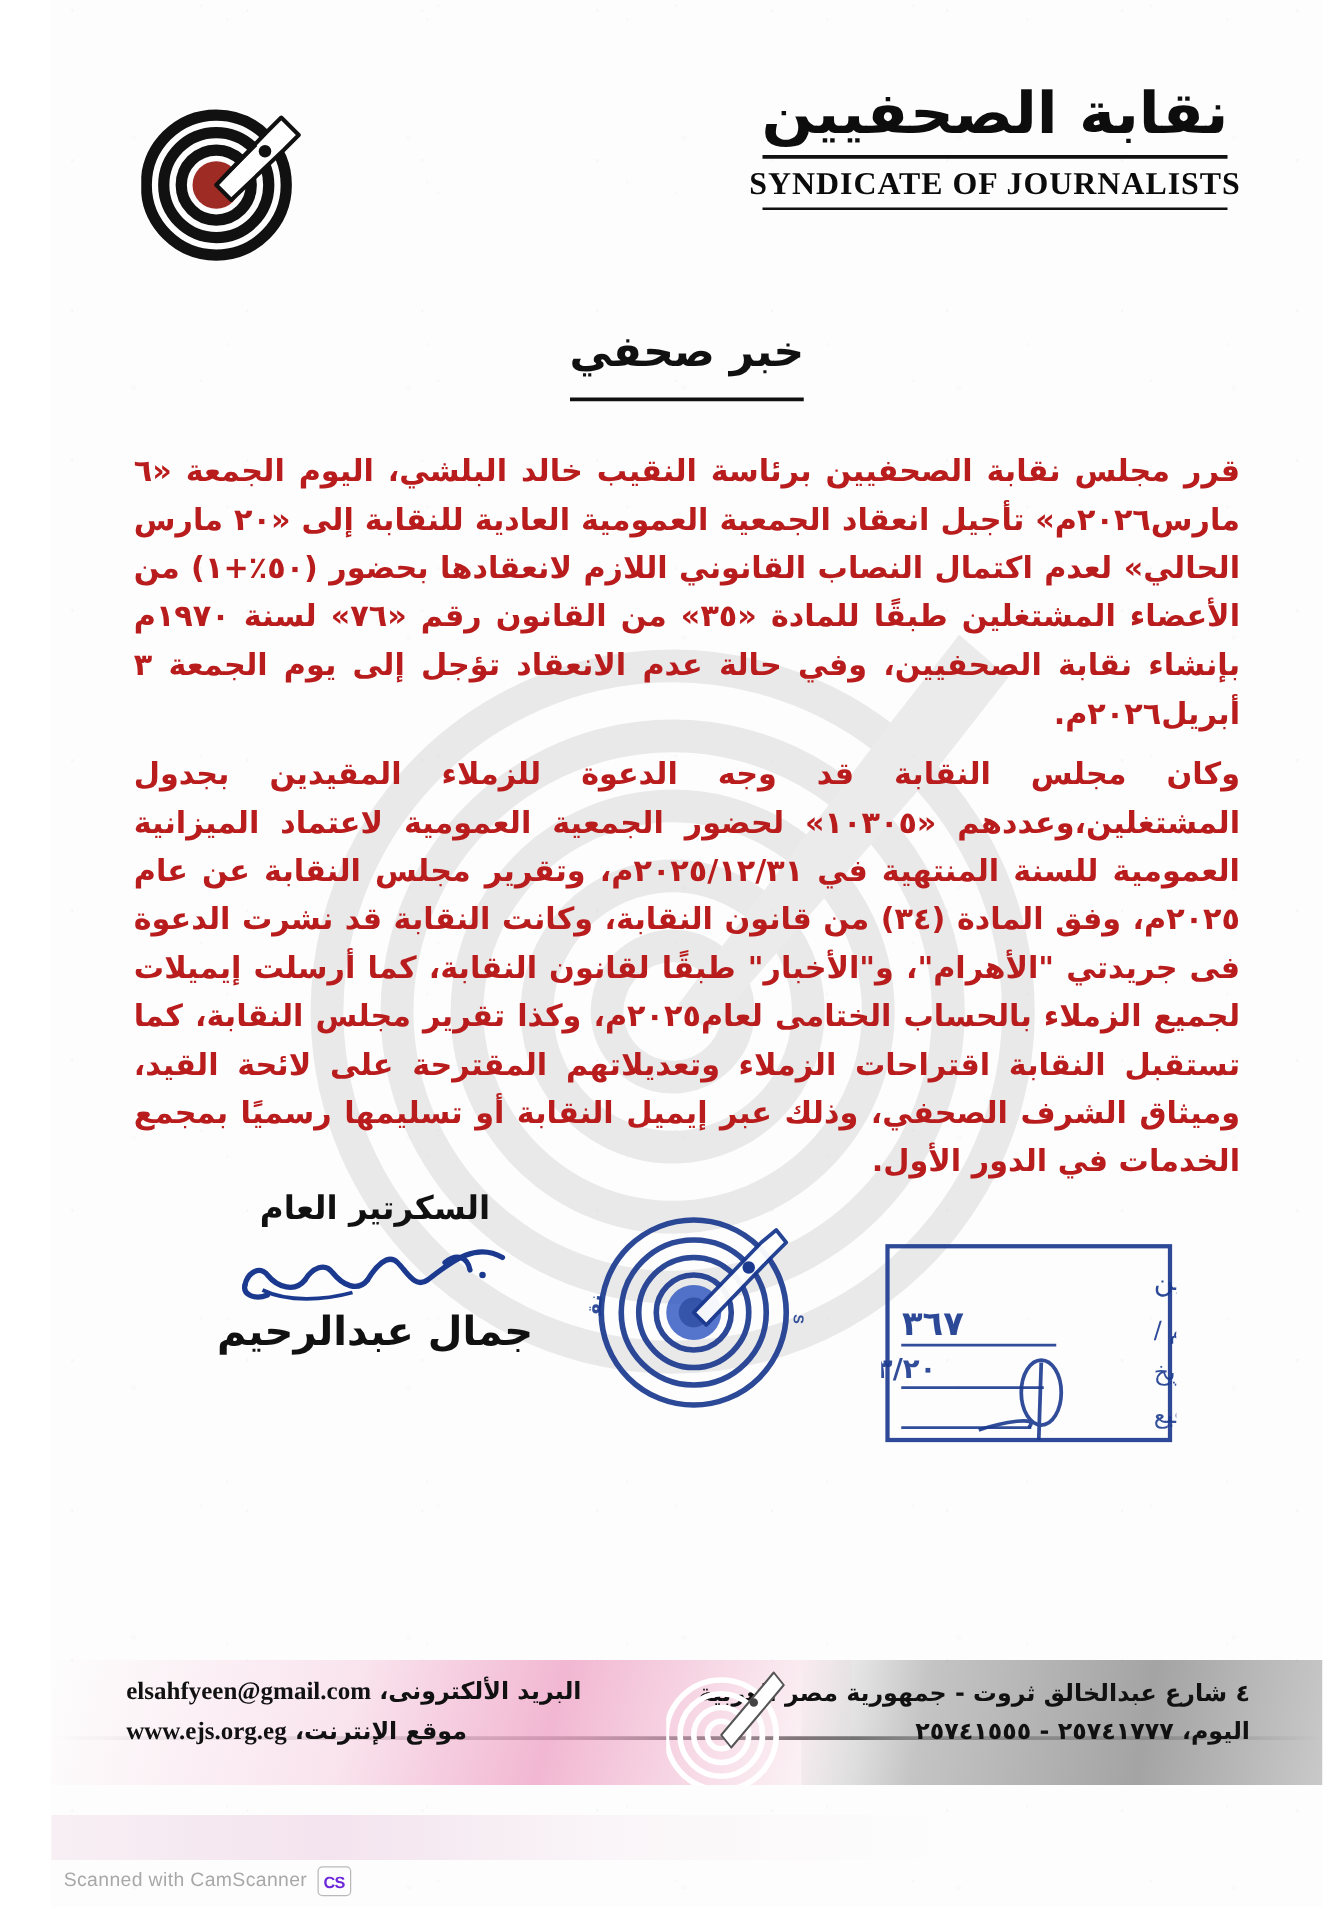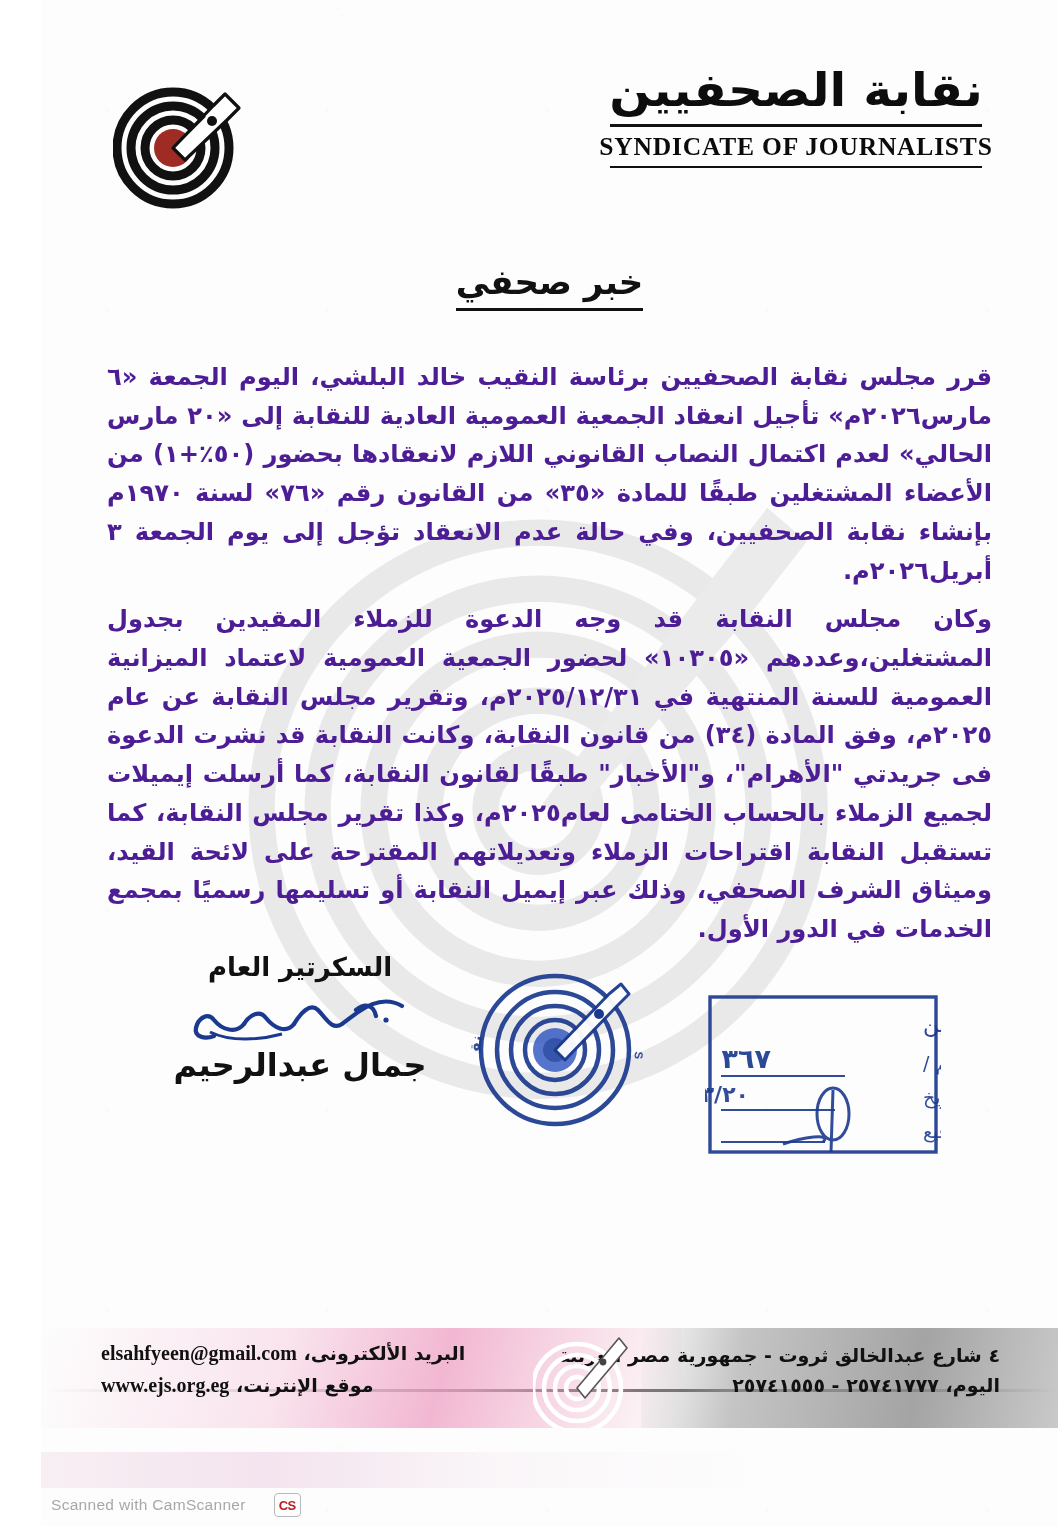--- a/index.html
+++ b/index.html
@@ -111,33 +111,33 @@
     left: 0; right: 0;
     text-align: center;
     z-index: 6;
     font-size: 34px;
     font-weight: bold;
     color: #111;
     font-family: "DejaVu Sans", sans-serif;
   }
   .doc-title span {
     border-bottom: 3px solid #111;
-    padding-bottom: 6px;
+    padding-bottom: 16px;
   }
 
   
   .body-text {
     position: absolute;
     top: 358px;
     right: 66px;
     left: 66px;
     z-index: 6;
     direction: rtl;
     text-align: justify;
-    color: #4c1d95;
+    color: #b91c1c;
     font-family: "DejaVu Sans", sans-serif;
   }
 
   .body-text p {
     font-size: 24.2px;
     font-weight: bold;
     line-height: 1.60;
     margin-bottom: 10px;
     text-align: justify;
     text-align-last: right;
@@ -298,29 +298,28 @@
     display: flex;
     align-items: center;
     gap: 8px;
     z-index: 10;
   }
 
   .cs-badge {
     width: 27px; height: 24px;
     border: 1.6px solid #b9b9b9;
     border-radius: 4px;
-    color: #b91c1c;
+    color: #6d28d9;
     font-family: "Liberation Sans", sans-serif;
     font-size: 13px;
     font-weight: bold;
     display: flex;
     align-items: center;
     justify-content: center;
     letter-spacing: -0.5px;
-    margin-left: 20px;
   }
 
   .cs-text {
     color: #a8a8a8;
     font-family: "Liberation Sans", sans-serif;
     font-size: 15.5px;
     letter-spacing: 0.3px;
   }
 
   .bottom-smudge {

